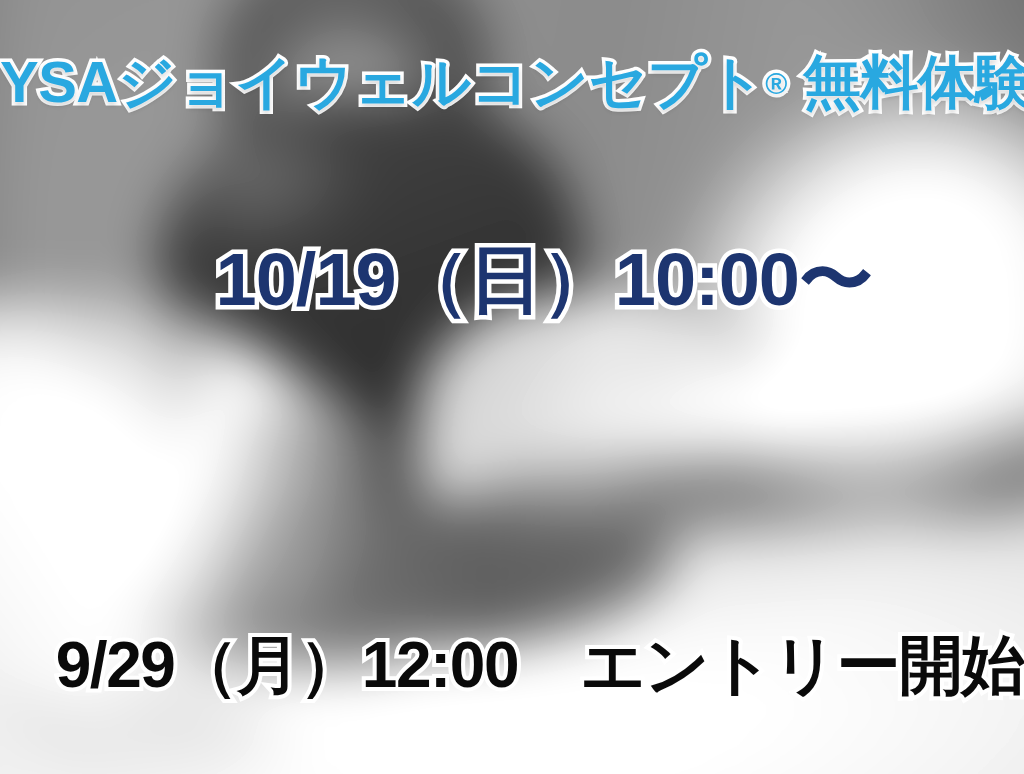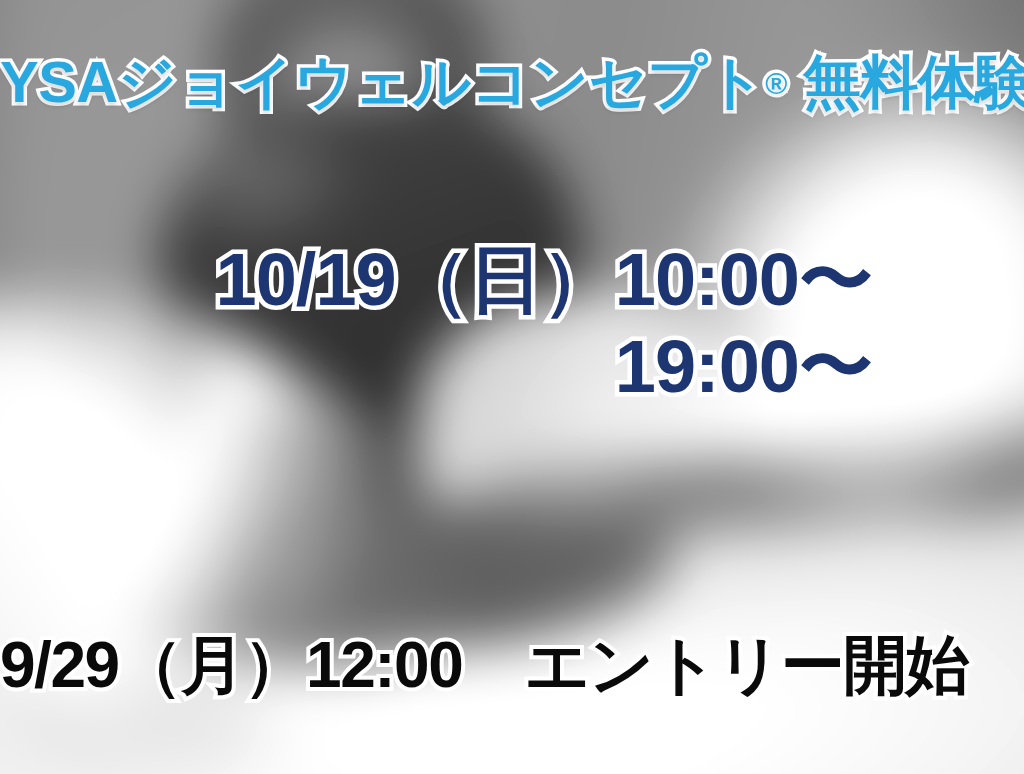--- a/index.html
+++ b/index.html
@@ -214,21 +214,21 @@
     paint-order: stroke fill;
     text-shadow: 0 0 3px rgba(255,255,255,.85);
     margin-left: 8px;
   }
 
   .entry {
     position: absolute;
     left: 0;
     top: 632px;
     width: 1024px;
-    text-align: left;
+    text-align: right;
     font-size: 64px;
     font-weight: 700;
     letter-spacing: -1.5px;
     line-height: 1.05;
     white-space: nowrap;
     color: #0a0a0a;
     -webkit-text-stroke: 8px #ffffff;
     paint-order: stroke fill;
     text-shadow: 0 0 3px rgba(255,255,255,.8);
   }
@@ -262,19 +262,18 @@
     <div class="bg-hl-bottom"></div>
     <div class="bg-vignette"></div>
   </div>
 
   <div class="content">
 
     <div class="headline"><span>YSAジョイウェルコンセプト</span><span class="reg">®</span>&nbsp;<span>無料体験会</span></div>
 
     <div class="dates">
       <div class="date-line">10/19（日）10:00〜</div>
-      <div class="date-line">19:00〜</div>
     </div>
 
     <div class="entry">9/29（月）12:00　エントリー開始</div>
 
   </div>
 </div>
 
 </body></html>

